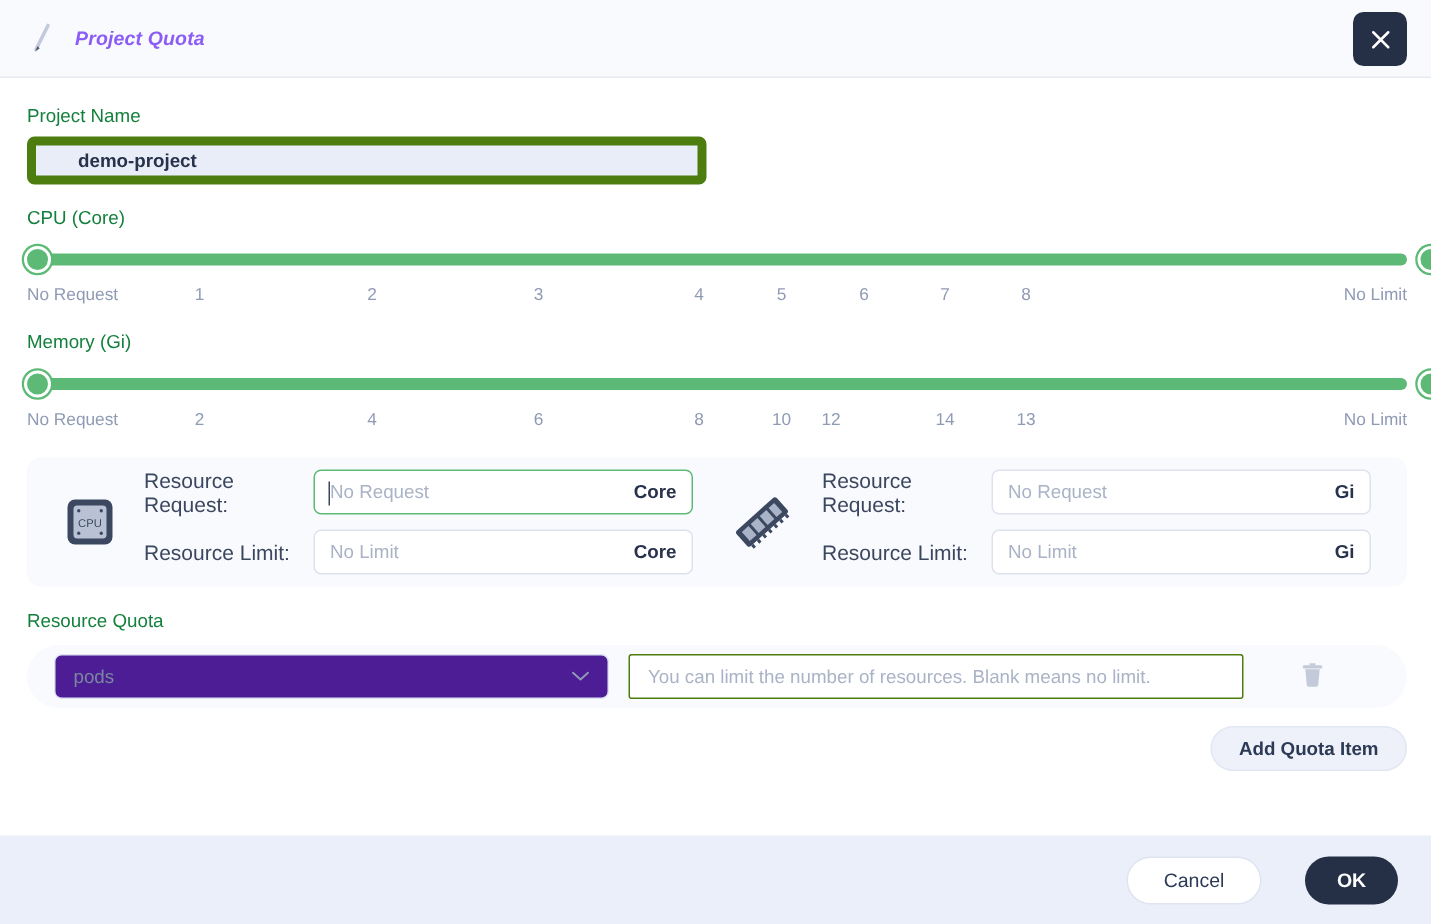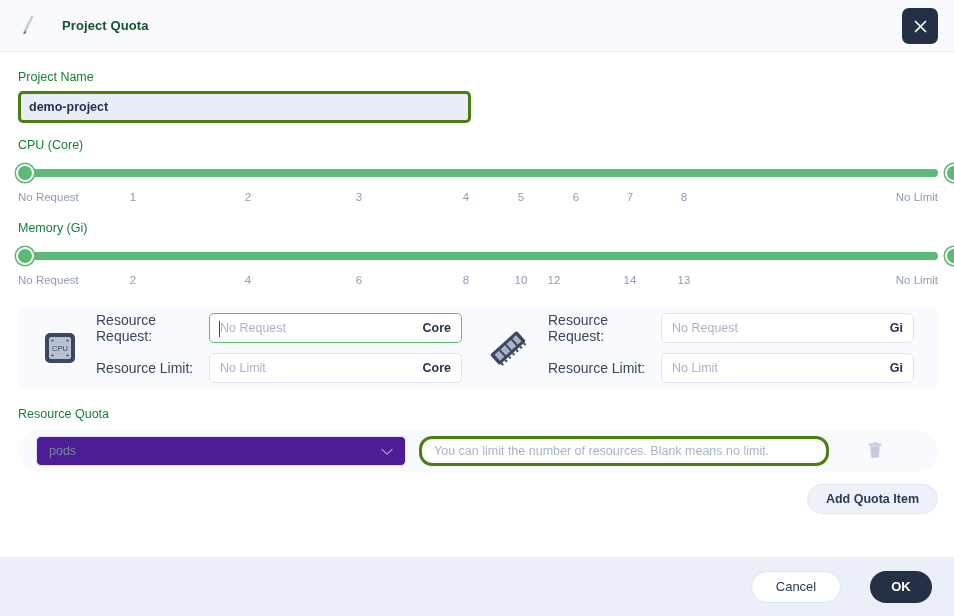--- a/index.html
+++ b/index.html
@@ -15,40 +15,40 @@
   .header {
     height: 52px; min-height: 52px;
     background: #f8fafd;
     border-bottom: 1px solid #e6eaf2;
     display: flex; align-items: center;
     padding-left: 18px;
     position: relative;
   }
   .logo-icon { width: 20px; height: 22px; display: block; flex: 0 0 auto; }
   .header-title {
-    margin-left: 24px;
-    font-size: 13px; font-weight: bold; color: #14532d; letter-spacing: .1px;
+    margin-left: 12px;
+    font-size: 13px; font-weight: bold; color: #8b5cf6; letter-spacing: .1px; font-style: italic;
   }
   .close-btn {
     position: absolute; top: 8px; right: 16px;
     width: 36px; height: 36px; border-radius: 7px;
     background: #252f45; border: none; cursor: pointer;
     display: flex; align-items: center; justify-content: center;
   }
   .close-btn svg { display: block; }
 
   
   .body { flex: 1 1 auto; padding: 18px 18px 0 18px; position: relative; }
   .field-label {
     font-size: 12.5px; color: #15803d; margin-bottom: 7px; line-height: 14px;
   }
   .project-input {
     width: 453px; height: 32px;
-    background: #e9edf8; border: 3px solid #4d7c0f; border-radius: 5px;
-    display: flex; align-items: center; padding: 0 8px;
+    background: #e9edf8; border: 6px solid #4d7c0f; border-radius: 5px;
+    display: flex; align-items: center; padding: 0 28px;
     font-size: 12.5px; color: #27324c; font-weight: bold;
   }
 
   
   .slider-block { margin-top: 15px; }
   .slider-block .field-label { margin-bottom: 12px; }
   .slider-wrap { position: relative; height: 18px; width: 920px; }
   .slider-track {
     position: absolute; top: 5px; left: 0; right: 0; height: 8px;
     background: #5cba76; border-radius: 4px;
@@ -107,21 +107,21 @@
   }
   .quota-select {
     width: 370px; height: 30px; border-radius: 5px;
     background: #4c1d95; border: 1px solid #dde3f1;
     display: flex; align-items: center; padding: 0 12px;
     cursor: pointer;
   }
   .quota-select .val { font-size: 12.5px; color: #7b86a0; flex: 1 1 auto; }
   .quota-limit-input {
     margin-left: 13px; width: 410px; height: 30px;
-    border: 3px solid #4d7c0f; border-radius: 13px; background: #fff;
+    border: 1px solid #4d7c0f; border-radius: 2px; background: #fff;
     display: flex; align-items: center; padding: 0 12px;
   }
   .quota-limit-input .ph { font-size: 12.5px; color: #aab3c6; }
   .trash-btn {
     margin-left: 34px; width: 24px; height: 26px;
     display: flex; align-items: center; justify-content: center;
     background: none; border: none; cursor: pointer;
   }
   .add-row { width: 920px; display: flex; justify-content: flex-end; margin-top: 12px; }
   .add-btn {

